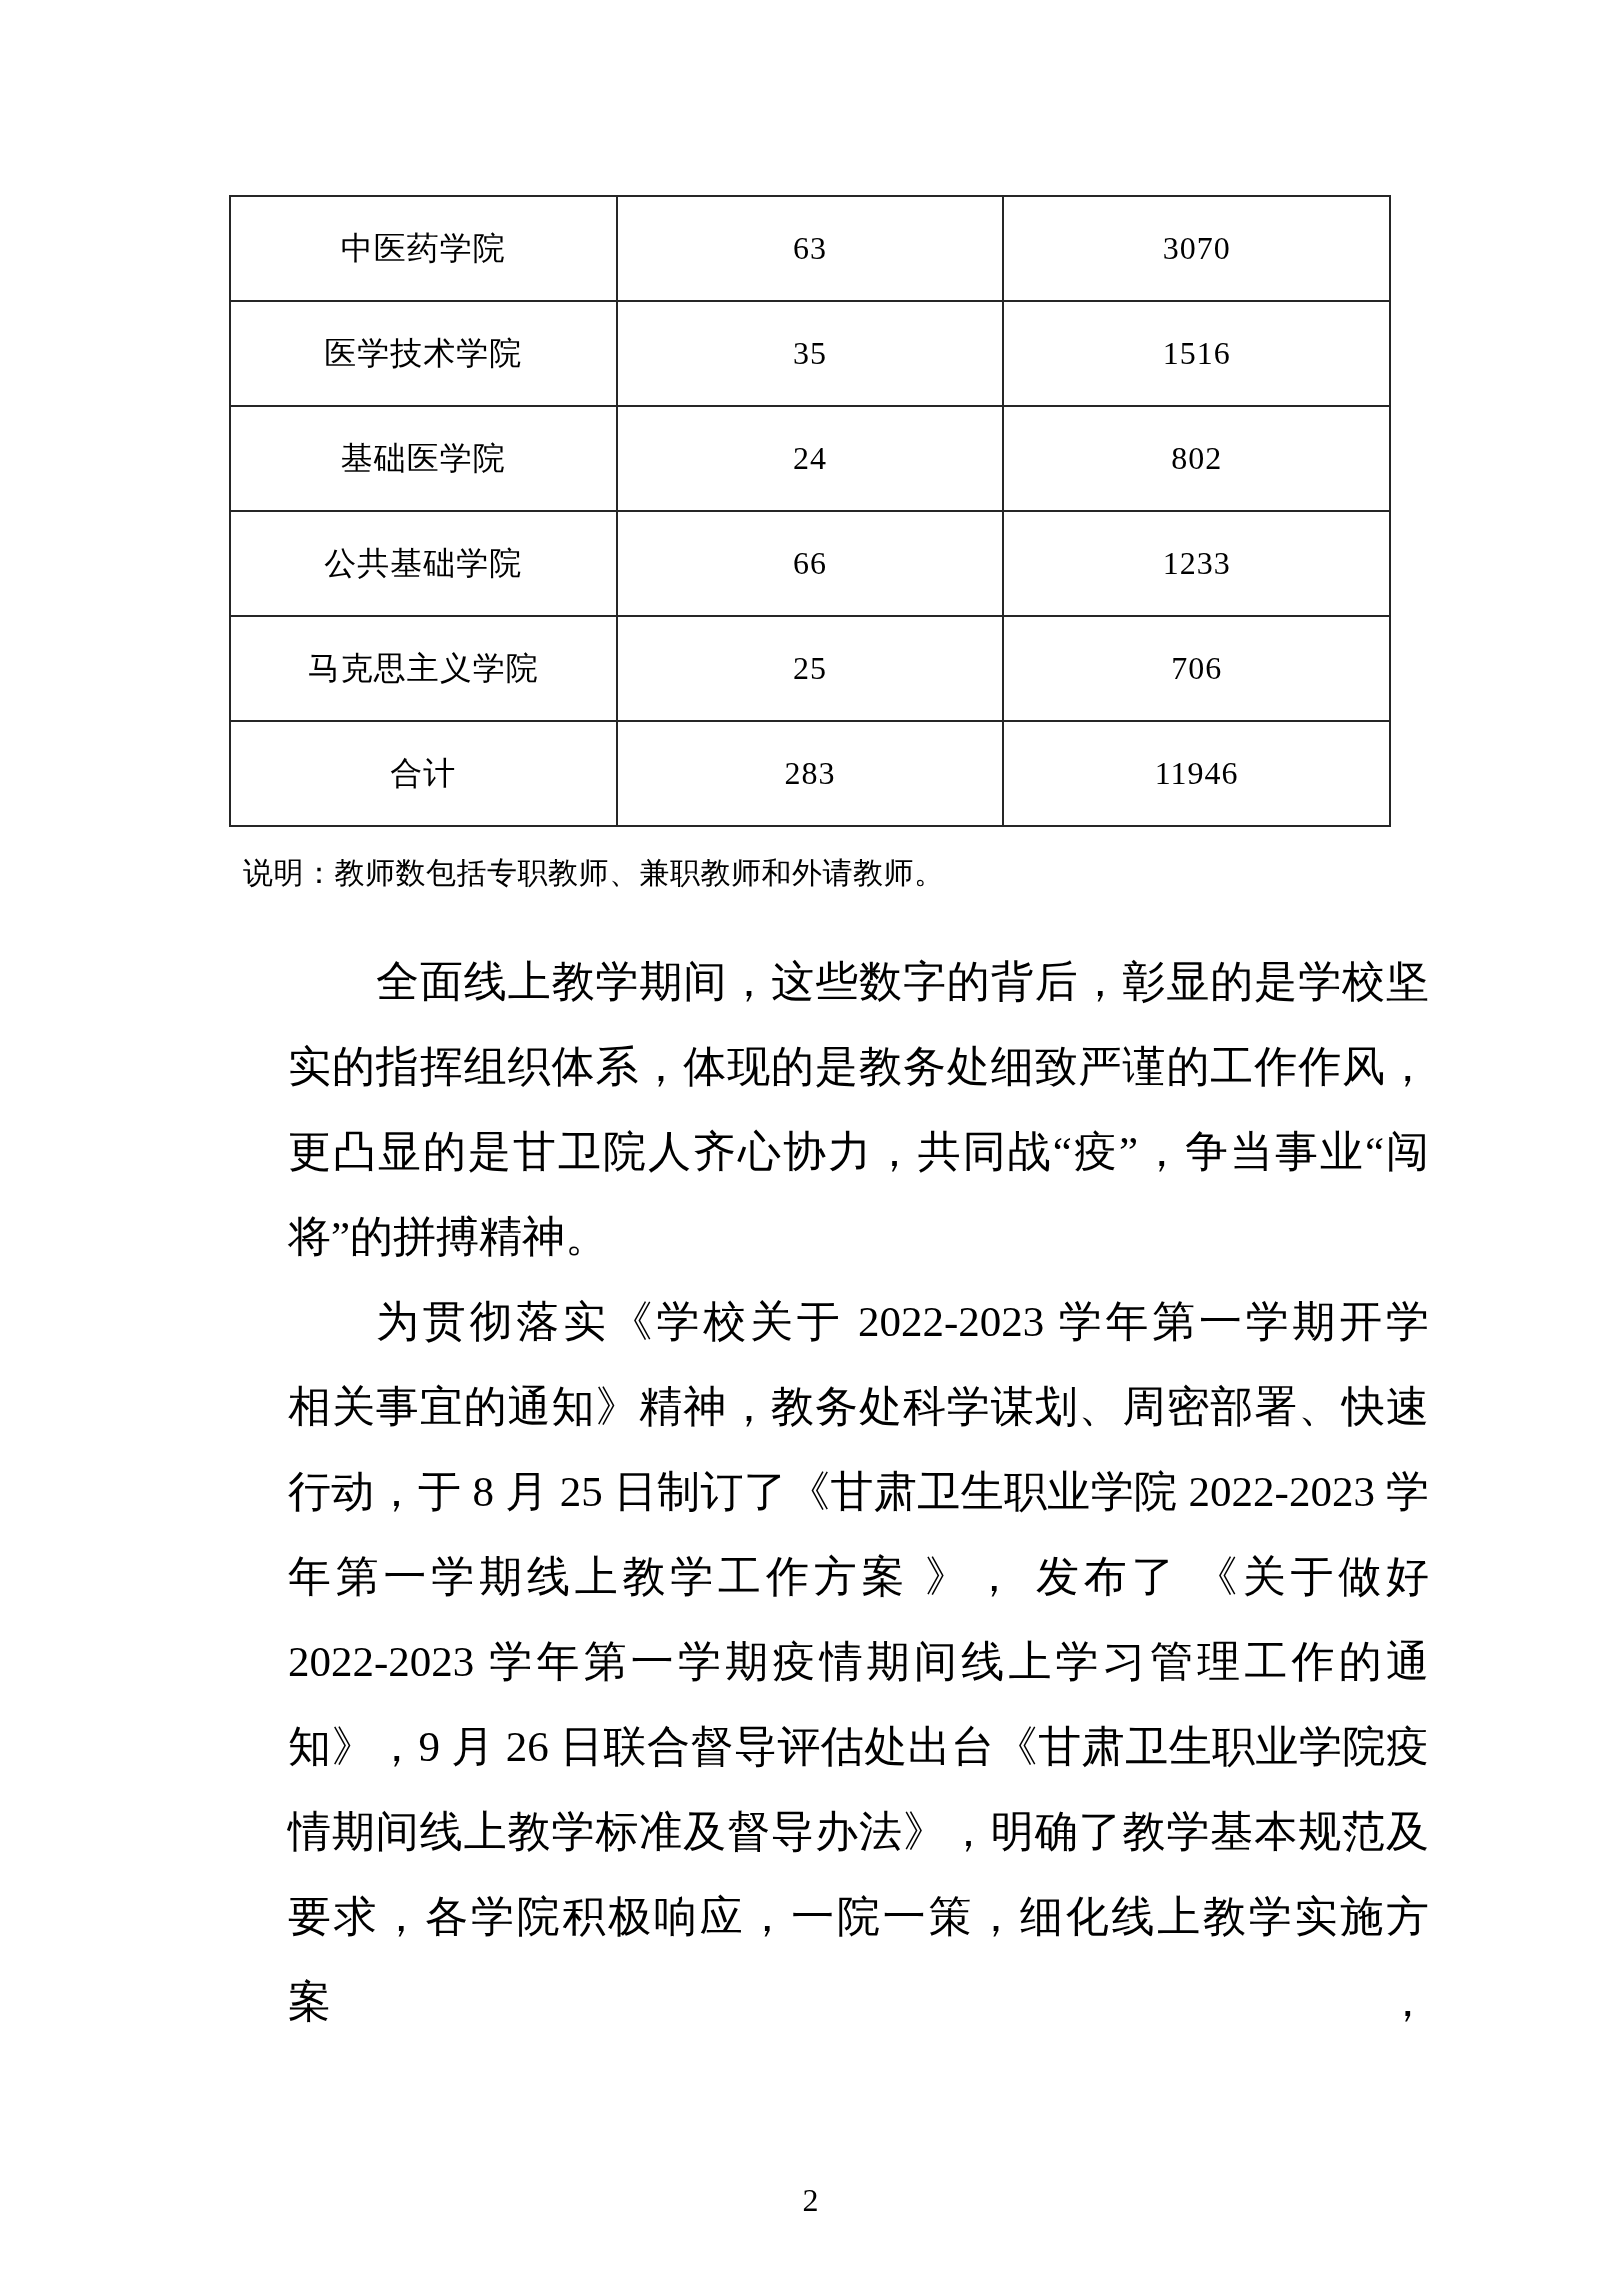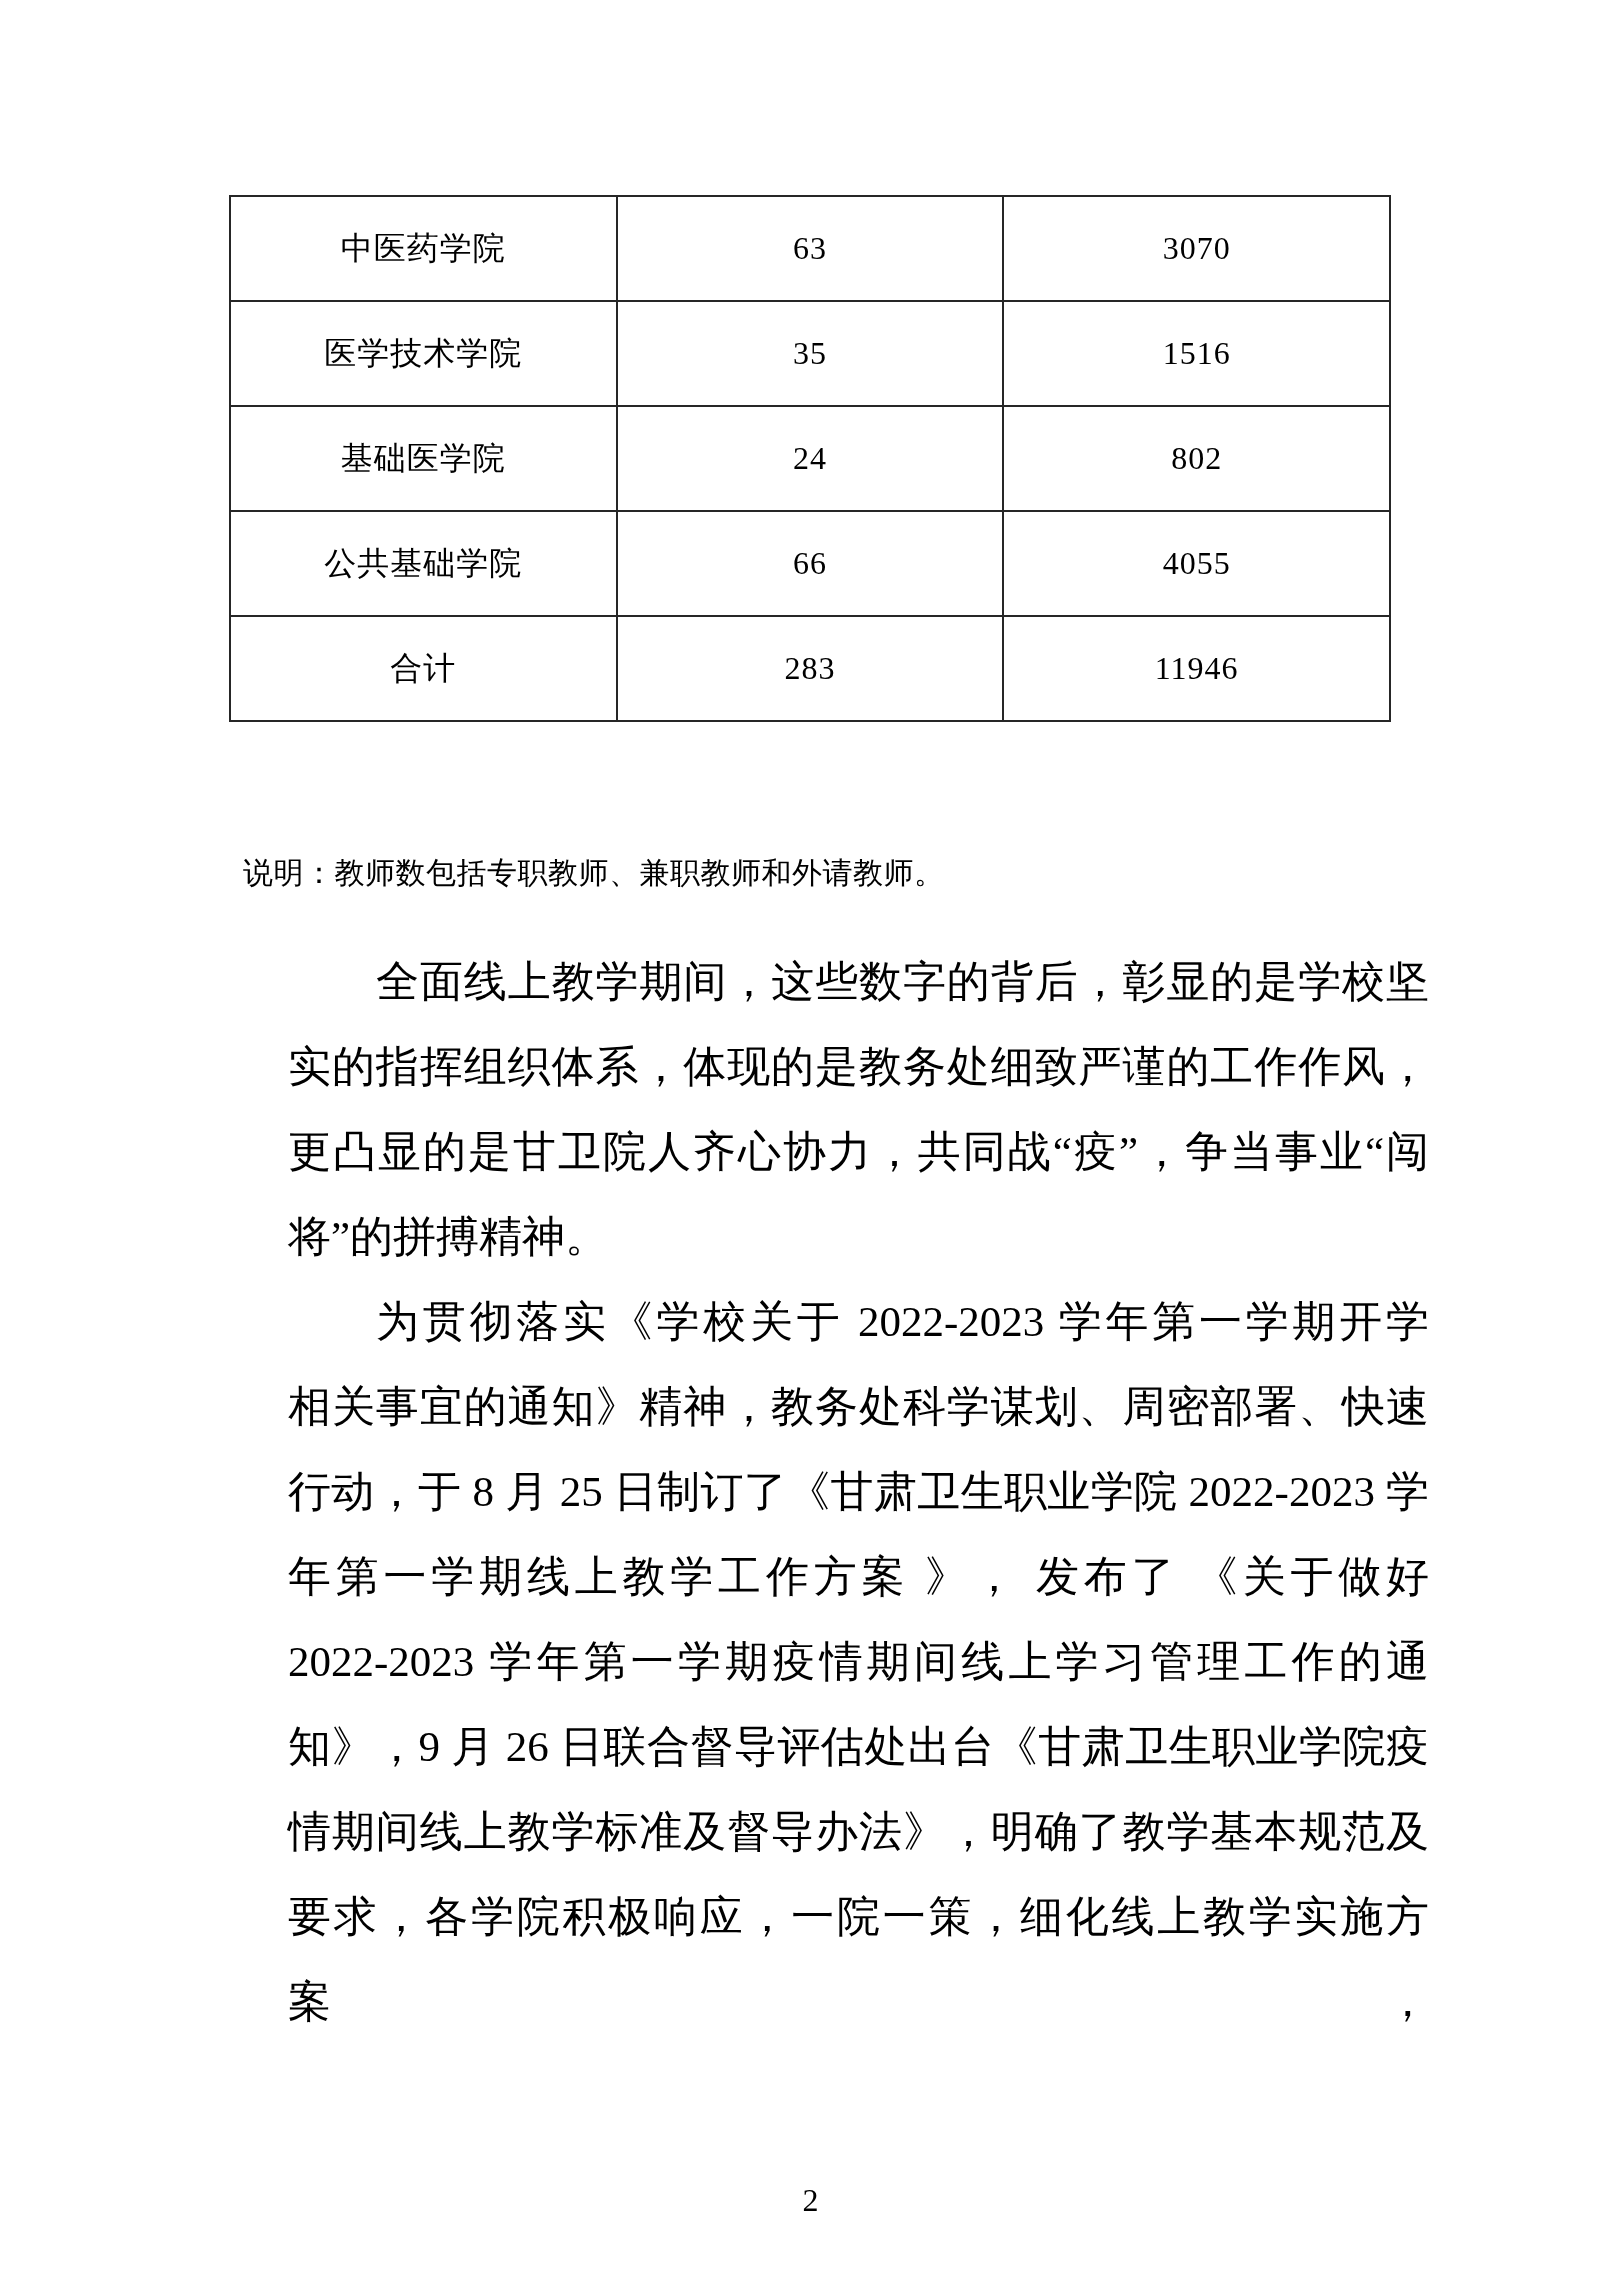--- a/index.html
+++ b/index.html
@@ -94,21 +94,26 @@
           <td>1516</td>
         </tr>
         <tr>
           <td>基础医学院</td>
           <td>24</td>
           <td>802</td>
         </tr>
         <tr>
           <td>公共基础学院</td>
           <td>66</td>
-          <td>4055</td>
+          <td>1233</td>
+        </tr>
+        <tr>
+          <td>马克思主义学院</td>
+          <td>25</td>
+          <td>706</td>
         </tr>
         <tr>
           <td>合计</td>
           <td>283</td>
           <td>11946</td>
         </tr>
       </tbody>
   </table>
 
   <div class="note">说明：教师数包括专职教师、兼职教师和外请教师。</div>

